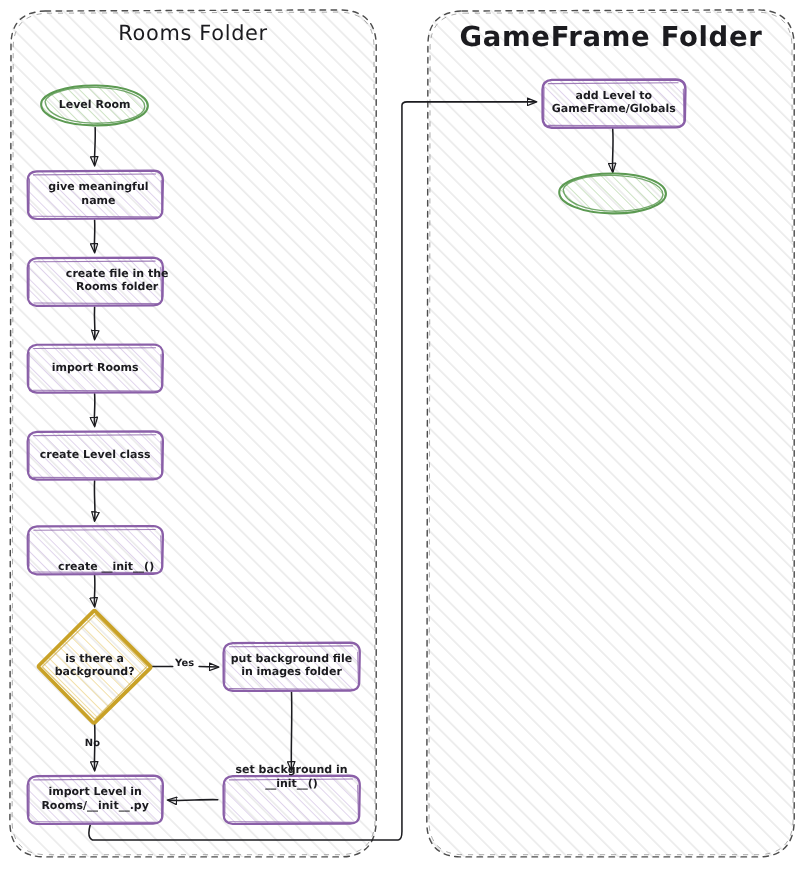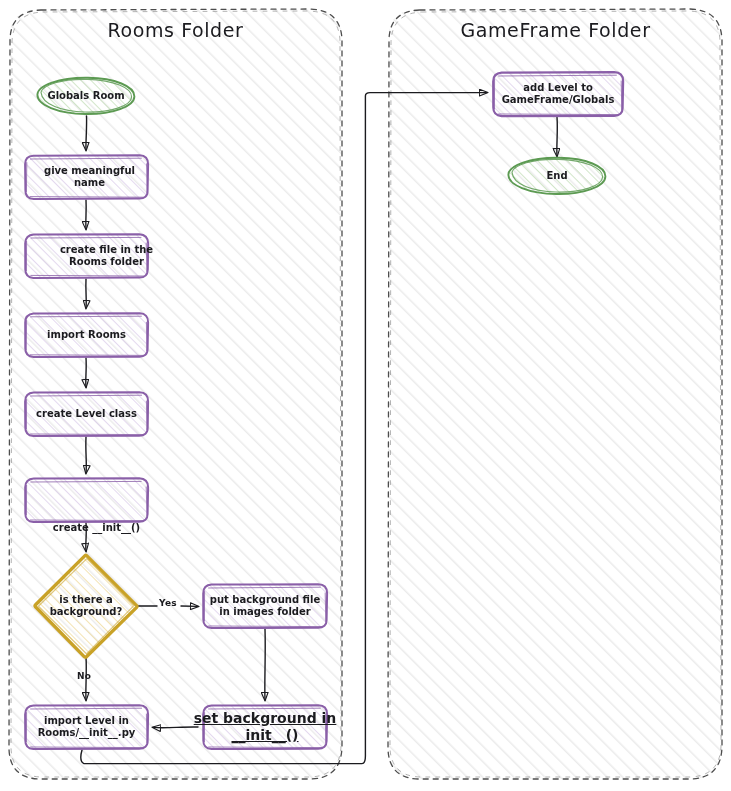--- a/index.html
+++ b/index.html
@@ -192,50 +192,49 @@
 
     <g>
       <ellipse cx="557" cy="176" rx="48" ry="18" fill="url(#hatch-green)"></ellipse>
       <path d="M508.4,174.6 C508.8,165.4 530,157.4 559,157.8 C586,158.2 605.6,166.4 605.4,176.4 C605.2,186.2 583.8,194.4 556.4,194 C529,193.6 508,185 508.4,174.6 Z" fill="none" stroke="#5c9a52" stroke-width="1.9" stroke-linecap="round"></path>
       <path d="M512,172.2 C513.8,164.8 533,158.6 558.6,159.4 C584.6,160.2 603,167.8 602.6,177 C602.2,186 581.6,192.6 556,192 C532.8,191.4 513,184.6 512,172.2 Z" fill="none" stroke="#5c9a52" stroke-width="1.2" stroke-linecap="round" opacity="0.85"></path>
     </g>
   </svg>
 
   <div class="panel-title" style="left:9px; top:19px; width:333px; font-size:19px;">Rooms Folder</div>
 
-  <div class="panel-title" style="left:389px; top:19px; width:333px; font-size:19px;">GameFrame Folder</div>
-
-  <div class="node-label" style="left:36px; top:78px; width:100px; height:36px; font-size:10px;">Globals Room</div>
+  <div class="panel-title" style="left:389px; top:19px; width:333px; font-size:25px;font-weight:bold;">GameFrame Folder</div>
+
+  <div class="node-label" style="left:36px; top:78px; width:100px; height:36px; font-size:10px;">Level Room</div>
 
   <div class="node-label" style="left:25px; top:155px; width:129px; height:44px; font-size:10px;">give meaningful
 name</div>
 
   <div class="node-label" style="left:25px; top:234px; width:123px; height:44px; font-size:10px;margin-left:20px;">create file in the
 Rooms folder</div>
 
   <div class="node-label" style="left:25px; top:313px; width:123px; height:44px; font-size:10px;">import Rooms</div>
 
   <div class="node-label" style="left:25px; top:392px; width:123px; height:44px; font-size:10px;">create Level class</div>
 
-  <div class="node-label" style="left:25px; top:506px; width:143px; height:44px; font-size:10px;">create __init__()</div>
+  <div class="node-label" style="left:25px; top:494px; width:143px; height:44px; font-size:10px;">create __init__()</div>
 
   <div class="node-label" style="left:36px; top:586px; width:100px; height:40px; font-size:10px;">is there a
 background?</div>
 
   <div class="node-label" style="left:203px; top:584px; width:124px; height:44px; font-size:10px;">put background file
 in images folder</div>
 
-  <div class="node-label" style="left:203px; top:705px; width:124px; height:44px; font-size:14px;text-decoration:underline;">set background in
+  <div class="node-label" style="left:203px; top:685px; width:124px; height:44px; font-size:10px;">set background in
 __init__()</div>
 
   <div class="node-label" style="left:493px; top:72px; width:130px; height:44px; font-size:10px;">add Level to
 GameFrame/Globals</div>
 
   <div class="node-label" style="left:23px; top:705px; width:127px; height:44px; font-size:10px;">import Level in
 Rooms/__init__.py</div>
 
-  <div class="node-label" style="left:507px; top:158px; width:100px; height:36px; font-size:10px;">End</div>
 
   <div class="edge-label" style="left:159px; top:598px;text-align:center;">Yes</div>
 
   <div class="edge-label" style="left:77px; top:671px;">No</div>
 
 </div>
 
 </body></html>

